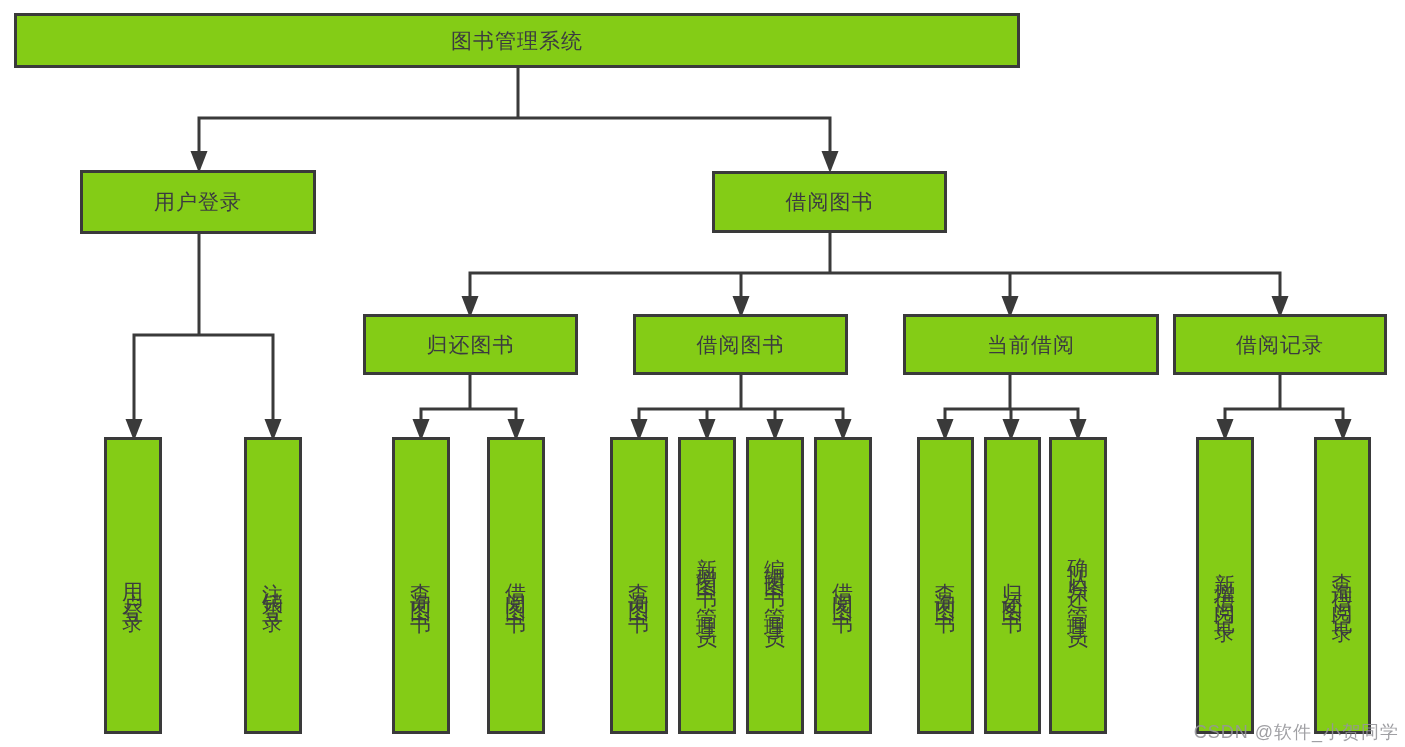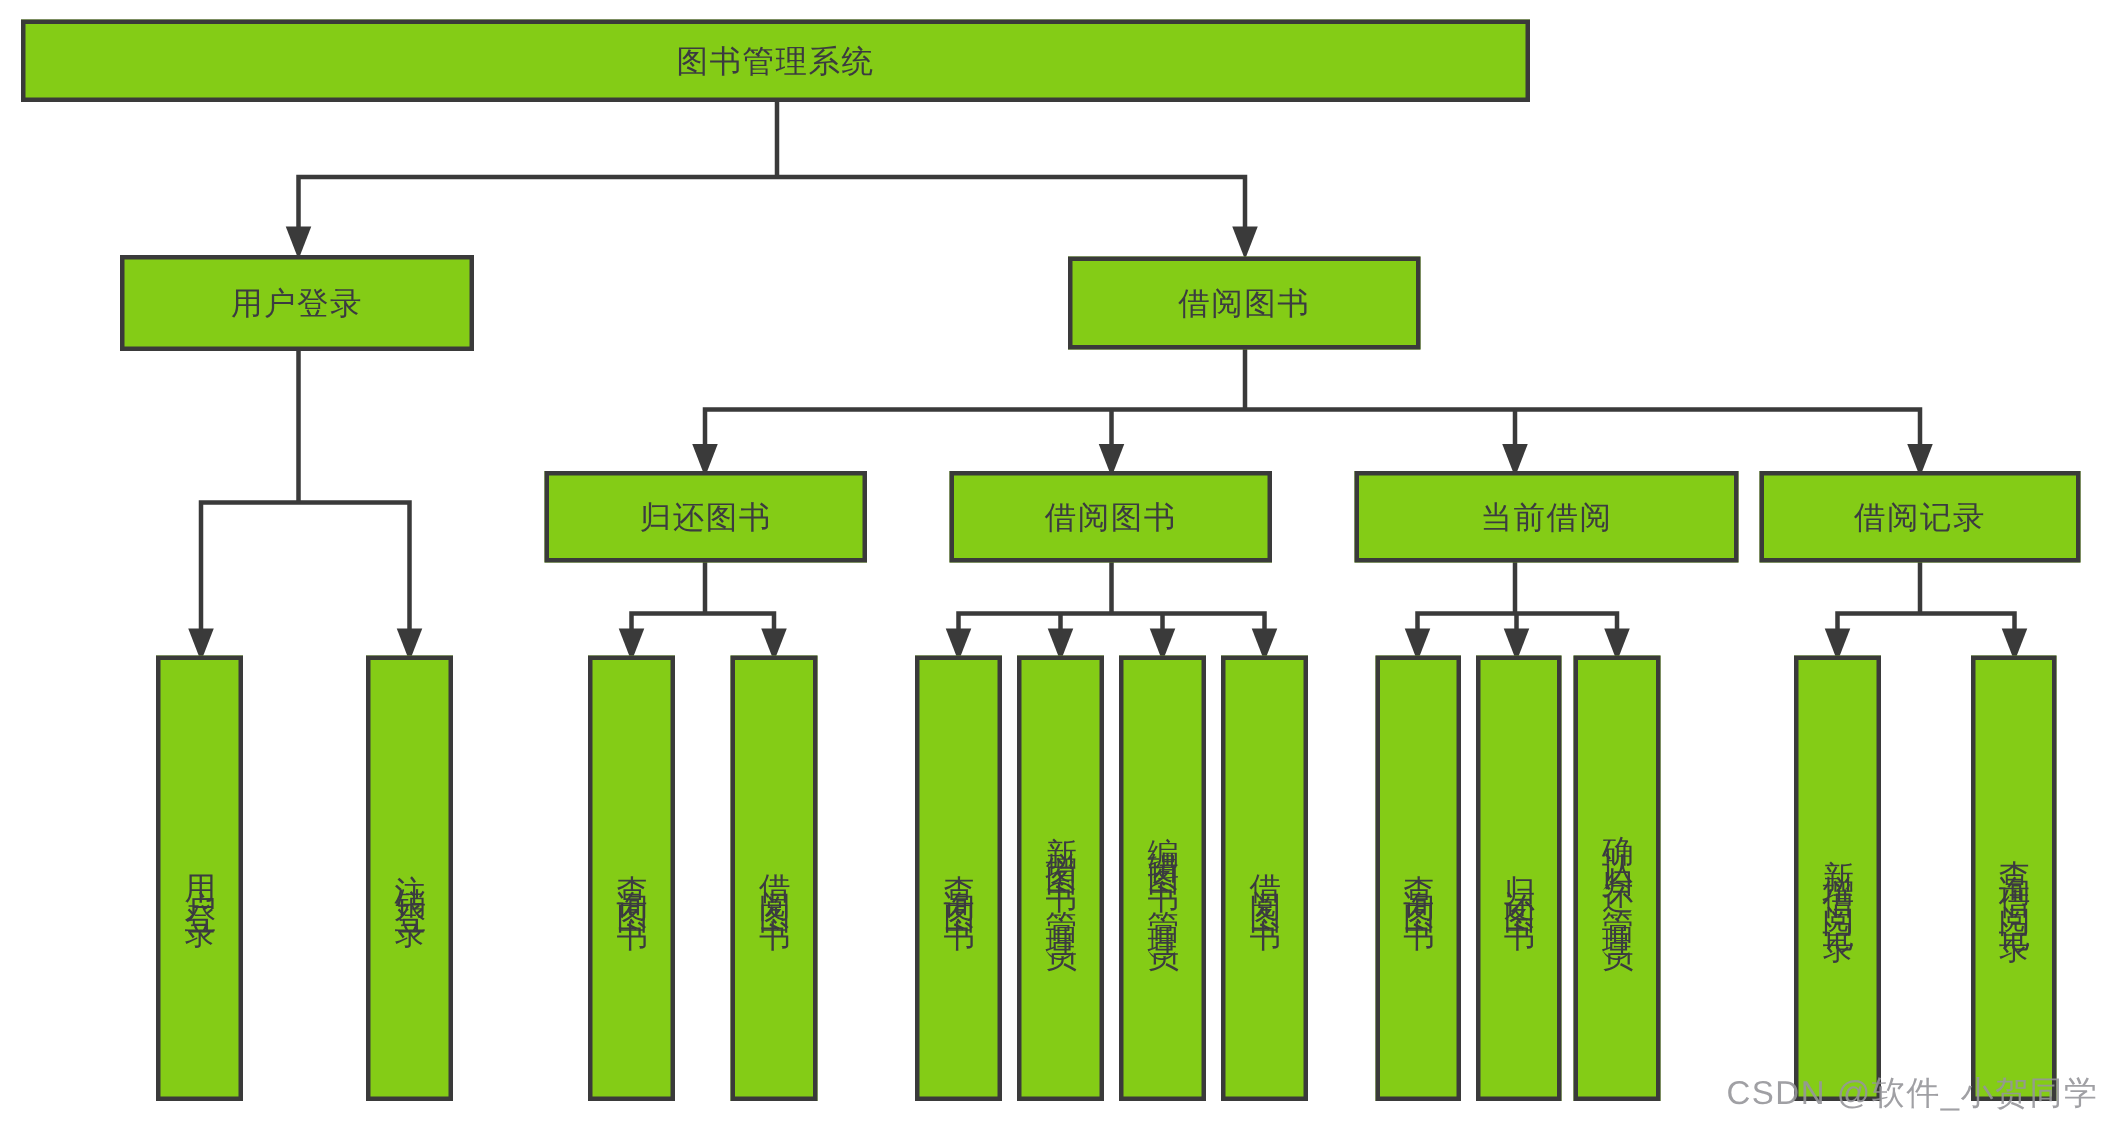--- a/index.html
+++ b/index.html
@@ -35,21 +35,21 @@
     font-size:21px;
     line-height:1;
     letter-spacing:10px;
     color:#3b3b40;
     white-space:nowrap;
   }
   .watermark{
     position:absolute;
     right:6px;
     bottom:3px;
-    font-size:22px;
+    font-size:18px;
     color:rgba(150,150,154,0.9);
     letter-spacing:1px;
     z-index:3;
     white-space:nowrap;
   }
 </style>
 </head>
 <body>
 
 <div class="canvas">

